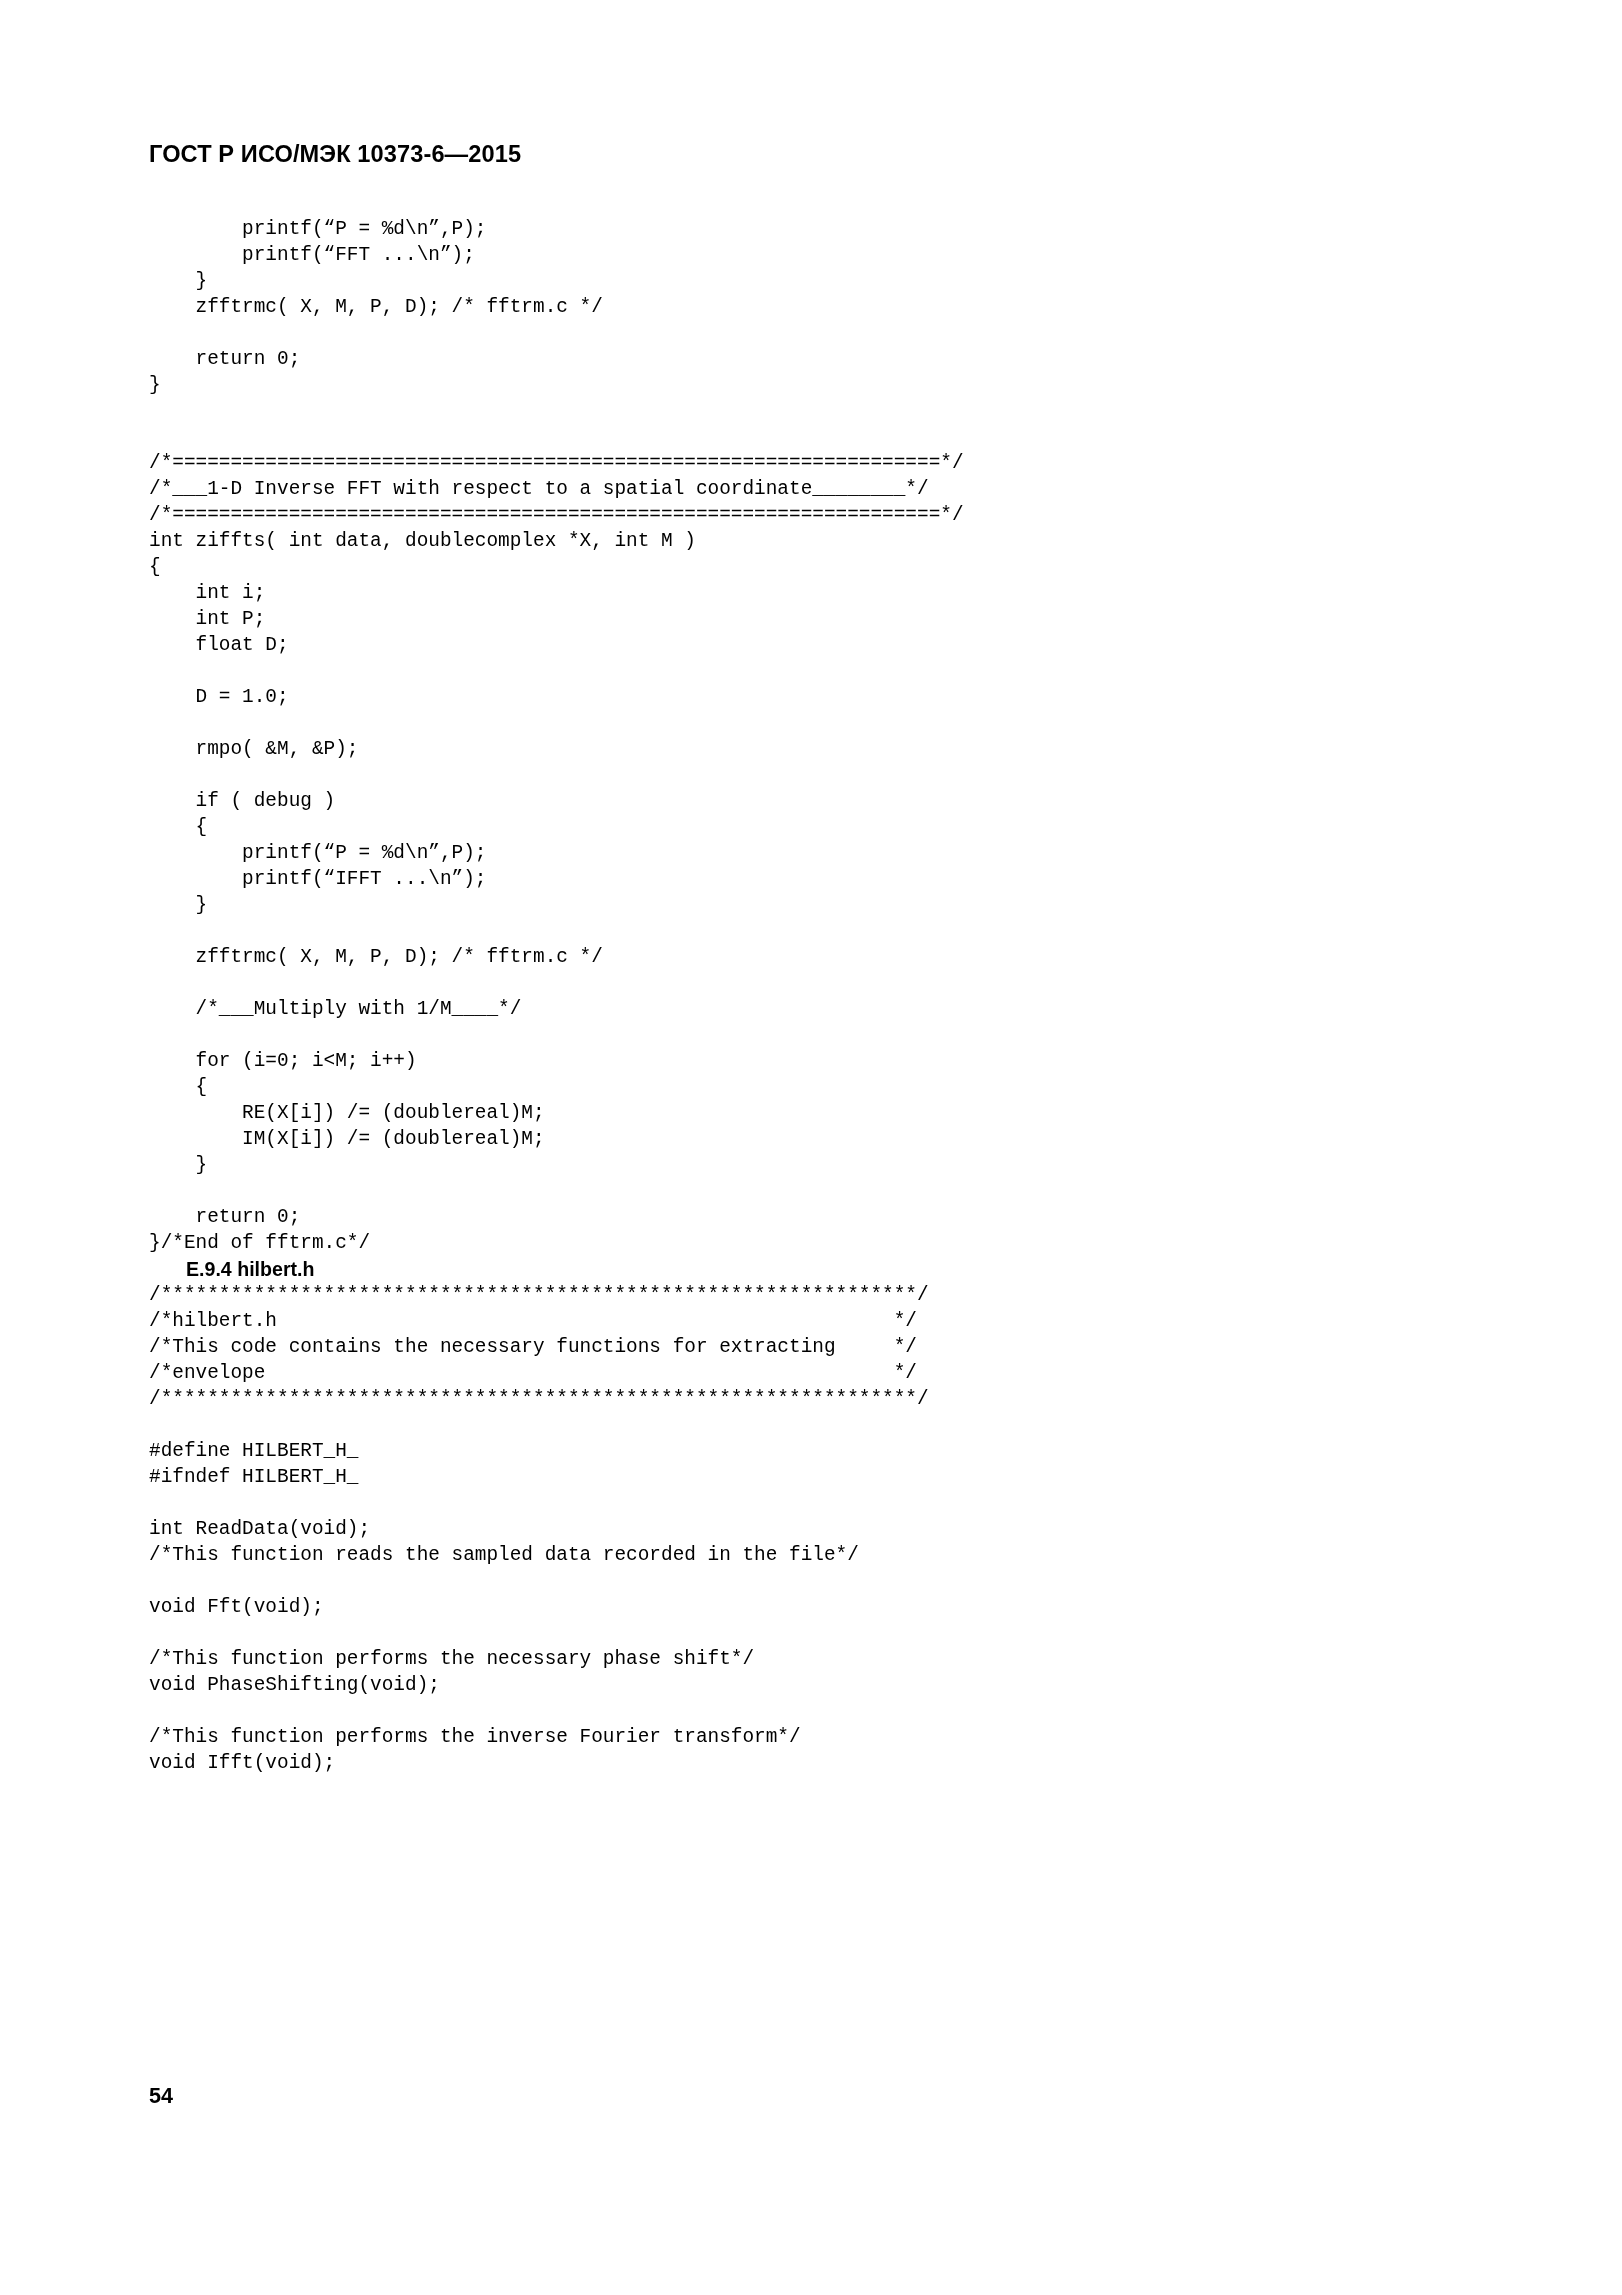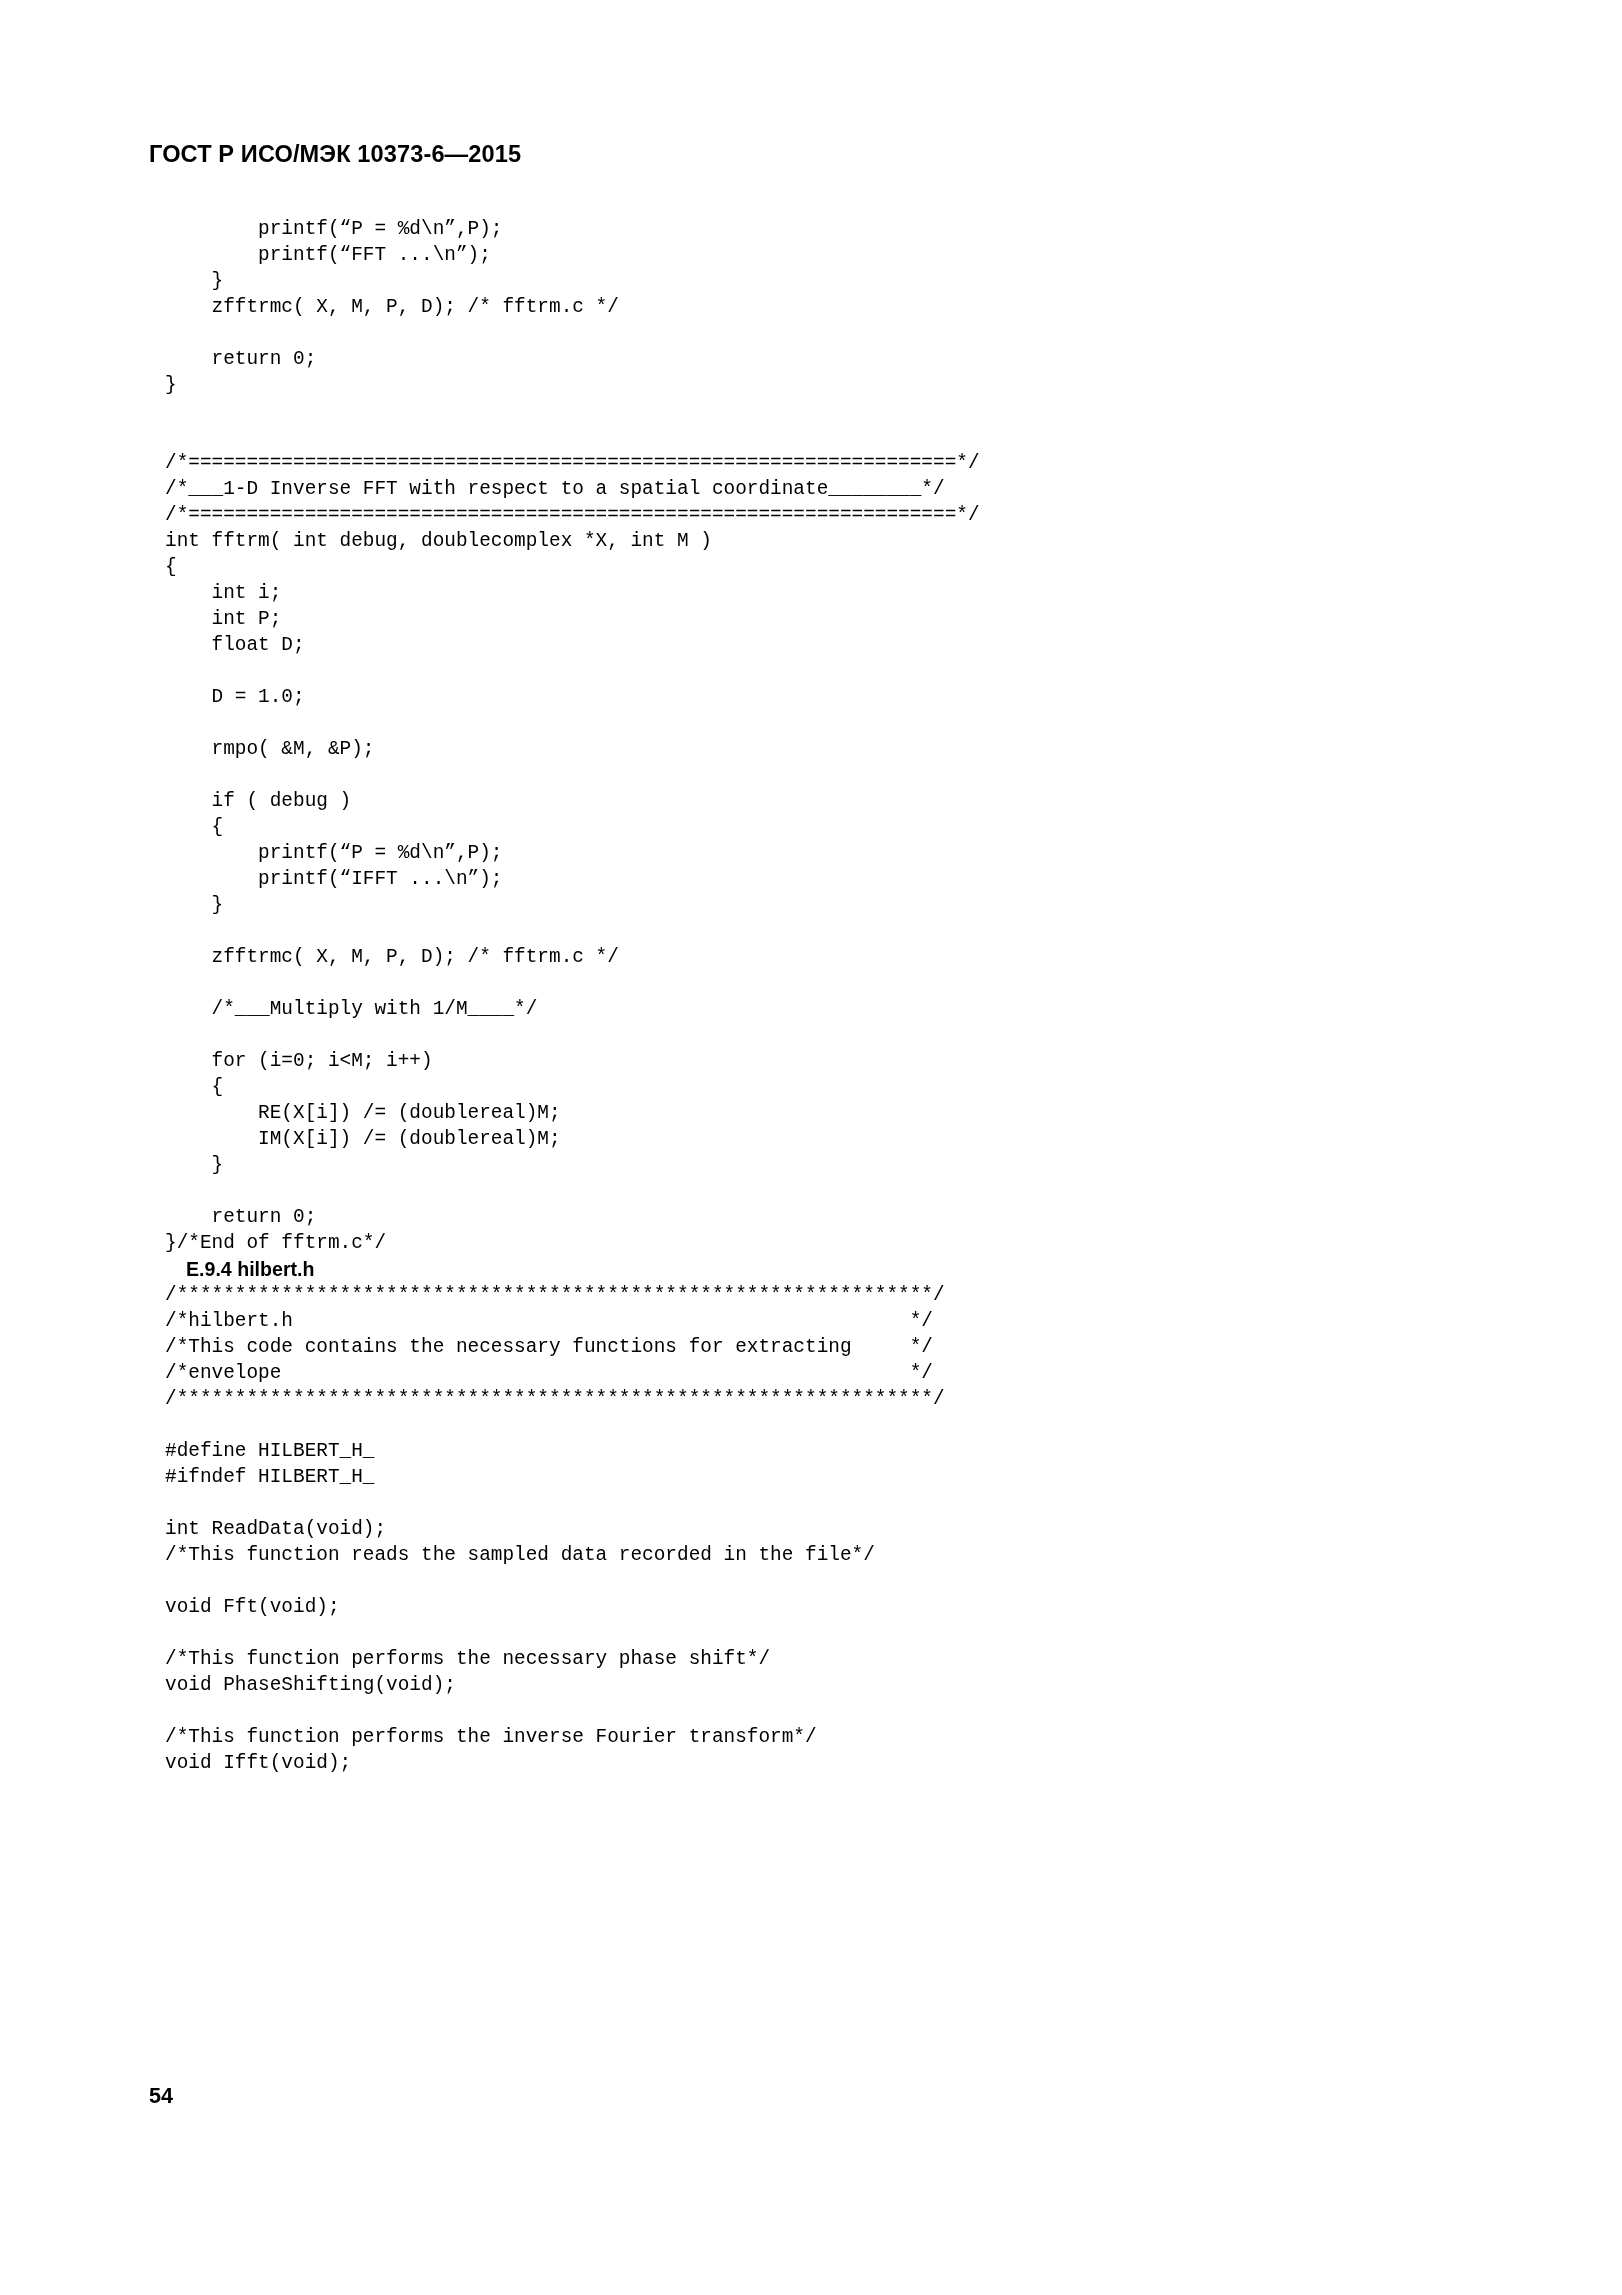--- a/index.html
+++ b/index.html
@@ -48,21 +48,20 @@
   }
 
   .code-line {
     font-family: "Liberation Mono", "DejaVu Sans Mono", monospace;
     font-size: 19.4px;
     line-height: 26px;
     white-space: pre;
     color: #000000;
     letter-spacing: 0px;
     min-height: 26px;
-    margin-left: 16px;
   }
 
   .code-line.blank {
     min-height: 26px;
   }
 
   
   .sub-heading {
     font-family: "Liberation Sans", sans-serif;
     font-weight: bold;
@@ -98,21 +97,21 @@
         <div class="code-line">    }</div>
         <div class="code-line">    zfftrmc( X, M, P, D); /* fftrm.c */</div>
         <div class="code-line blank">&nbsp;</div>
         <div class="code-line">    return 0;</div>
         <div class="code-line">}</div>
         <div class="code-line blank">&nbsp;</div>
         <div class="code-line blank">&nbsp;</div>
         <div class="code-line">/*==================================================================*/</div>
         <div class="code-line">/*___1-D Inverse FFT with respect to a spatial coordinate________*/</div>
         <div class="code-line">/*==================================================================*/</div>
-        <div class="code-line">int fftrm( int debug, doublecomplex *X, int M )</div>
+        <div class="code-line">int ziffts( int data, doublecomplex *X, int M )</div>
         <div class="code-line">{</div>
         <div class="code-line">    int i;</div>
         <div class="code-line">    int P;</div>
         <div class="code-line">    float D;</div>
         <div class="code-line blank">&nbsp;</div>
         <div class="code-line">    D = 1.0;</div>
         <div class="code-line blank">&nbsp;</div>
         <div class="code-line">    rmpo( &amp;M, &amp;P);</div>
         <div class="code-line blank">&nbsp;</div>
         <div class="code-line">    if ( debug )</div>

